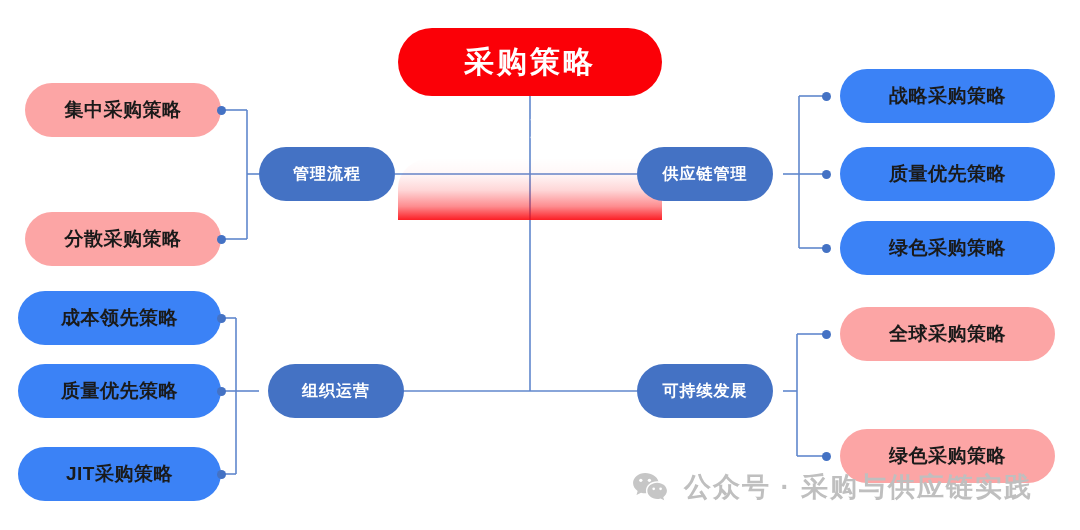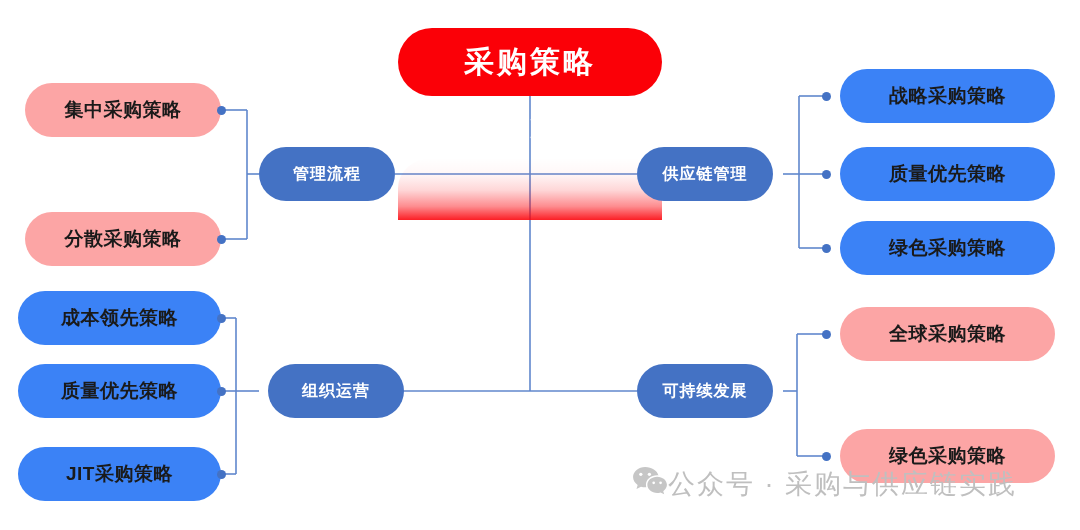--- a/index.html
+++ b/index.html
@@ -130,23 +130,24 @@
     z-index: 4;
   }
 
   
   .watermark {
     position: absolute;
     left: 632px;
     top: 466px;
     height: 42px;
     display: flex;
-    align-items: flex-start;
-    gap: 0;
+    align-items: center;
+    gap: 16px;
     z-index: 5;
+    font-weight: bold;
   }
   .watermark-text {
     color: #BFBFBF;
     font-size: 27px;
     letter-spacing: 2px;
     white-space: nowrap;
   }
   .wechat-icon {
     width: 36px;
     height: 30px;

